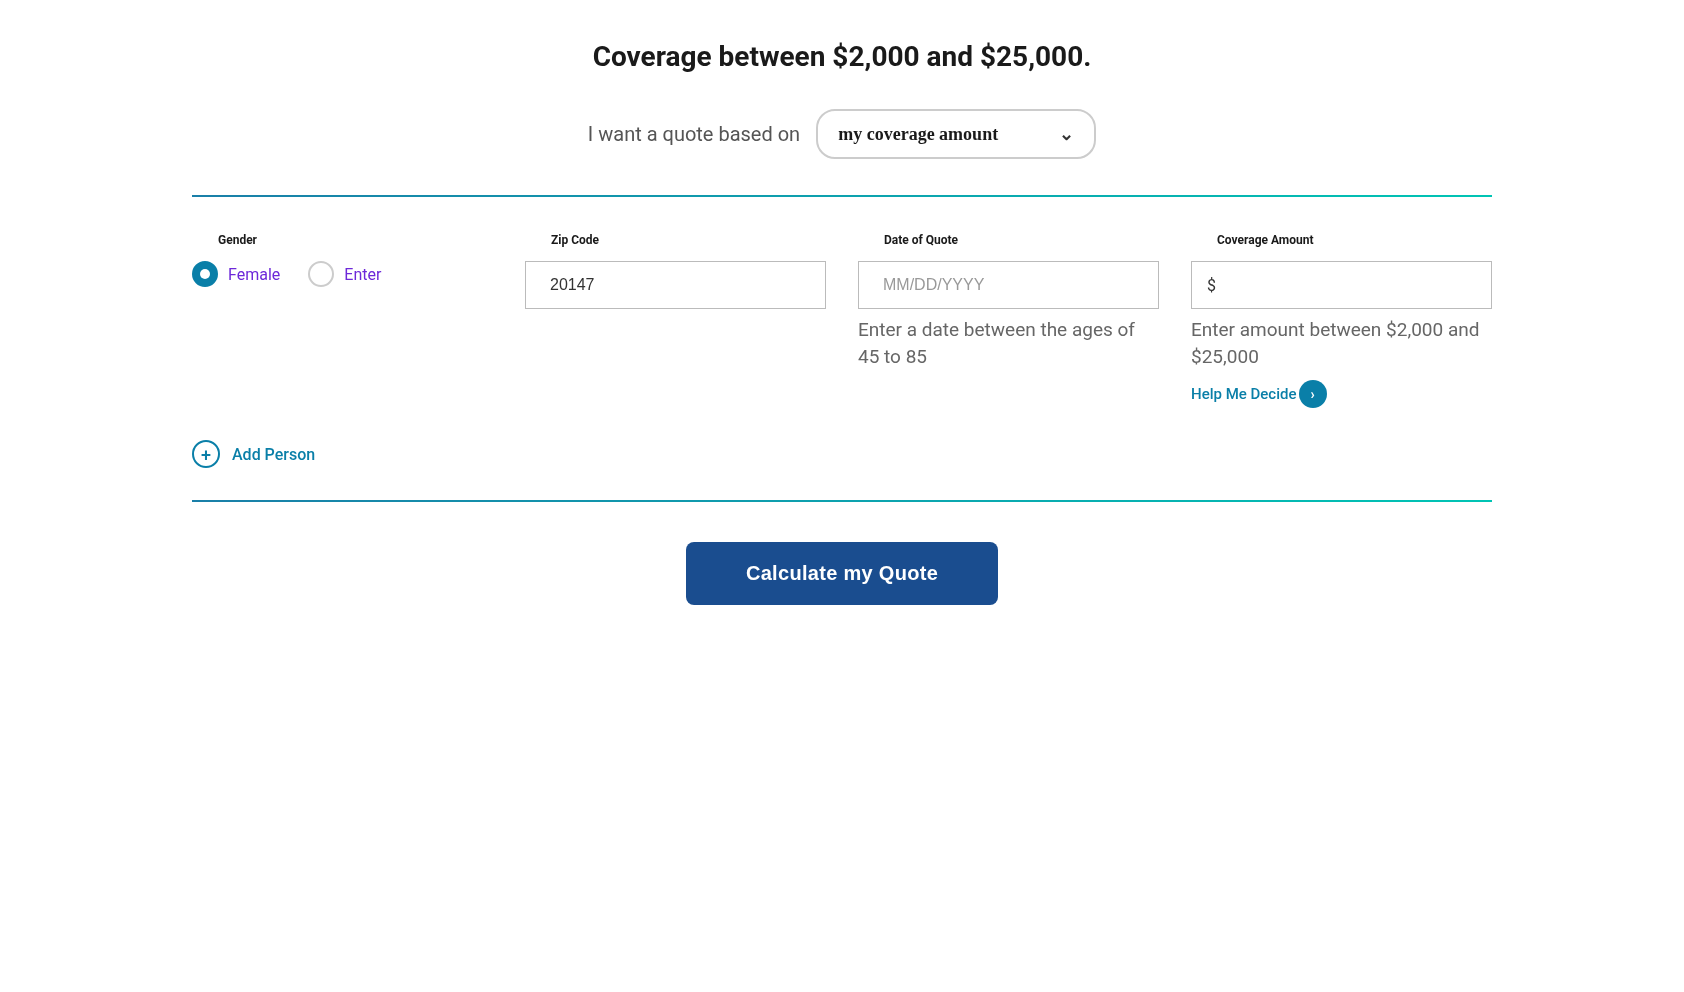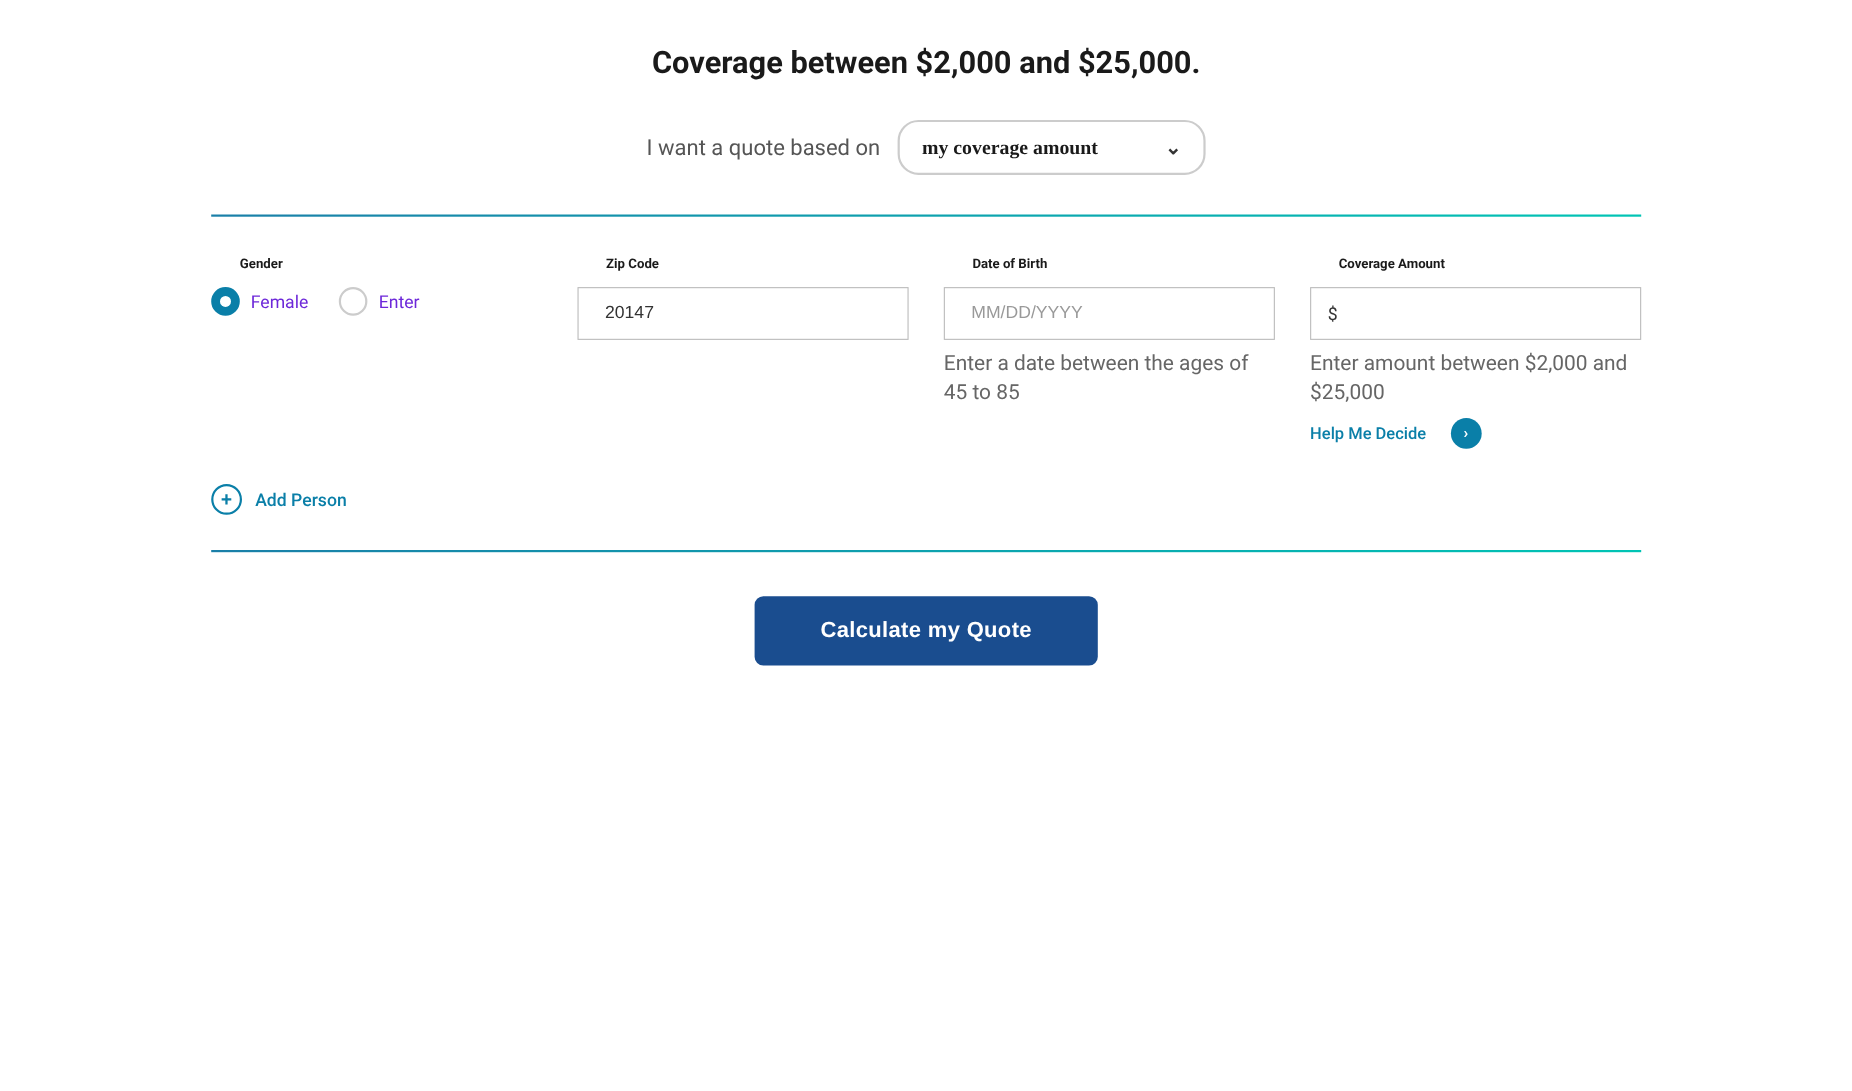--- a/index.html
+++ b/index.html
@@ -173,21 +173,21 @@
     .field-hint {
       font-size: 19px;
       color: #666;
       margin-top: 8px;
       line-height: 1.4;
     }
 
     .help-link {
       display: flex;
       align-items: center;
-      gap: 22px;
+      gap: 2px;
       margin-top: 10px;
       color: #0a7fa8;
       font-size: 15px;
       font-weight: 500;
       cursor: pointer;
       text-decoration: none;
     }
 
     .help-link-circle {
       width: 28px;
@@ -286,21 +286,21 @@
         </div>
       </div>
     </div>
 
     <div class="field-group">
       <label>Zip Code</label>
       <input class="text-input" type="text" value="20147" style="">
     </div>
 
     <div class="field-group">
-      <label>Date of Birth</label>
+      <label>Date of Quote</label>
       <input class="text-input" type="text" placeholder="MM/DD/YYYY" style="">
       <p class="field-hint">Enter a date between the ages of 45 to 85</p>
     </div>
 
     <div class="field-group">
       <label>Coverage Amount</label>
       <div class="input-prefix-wrapper">
         <span class="input-prefix">$</span>
         <input class="text-input with-prefix" type="text" style="">
       </div>

